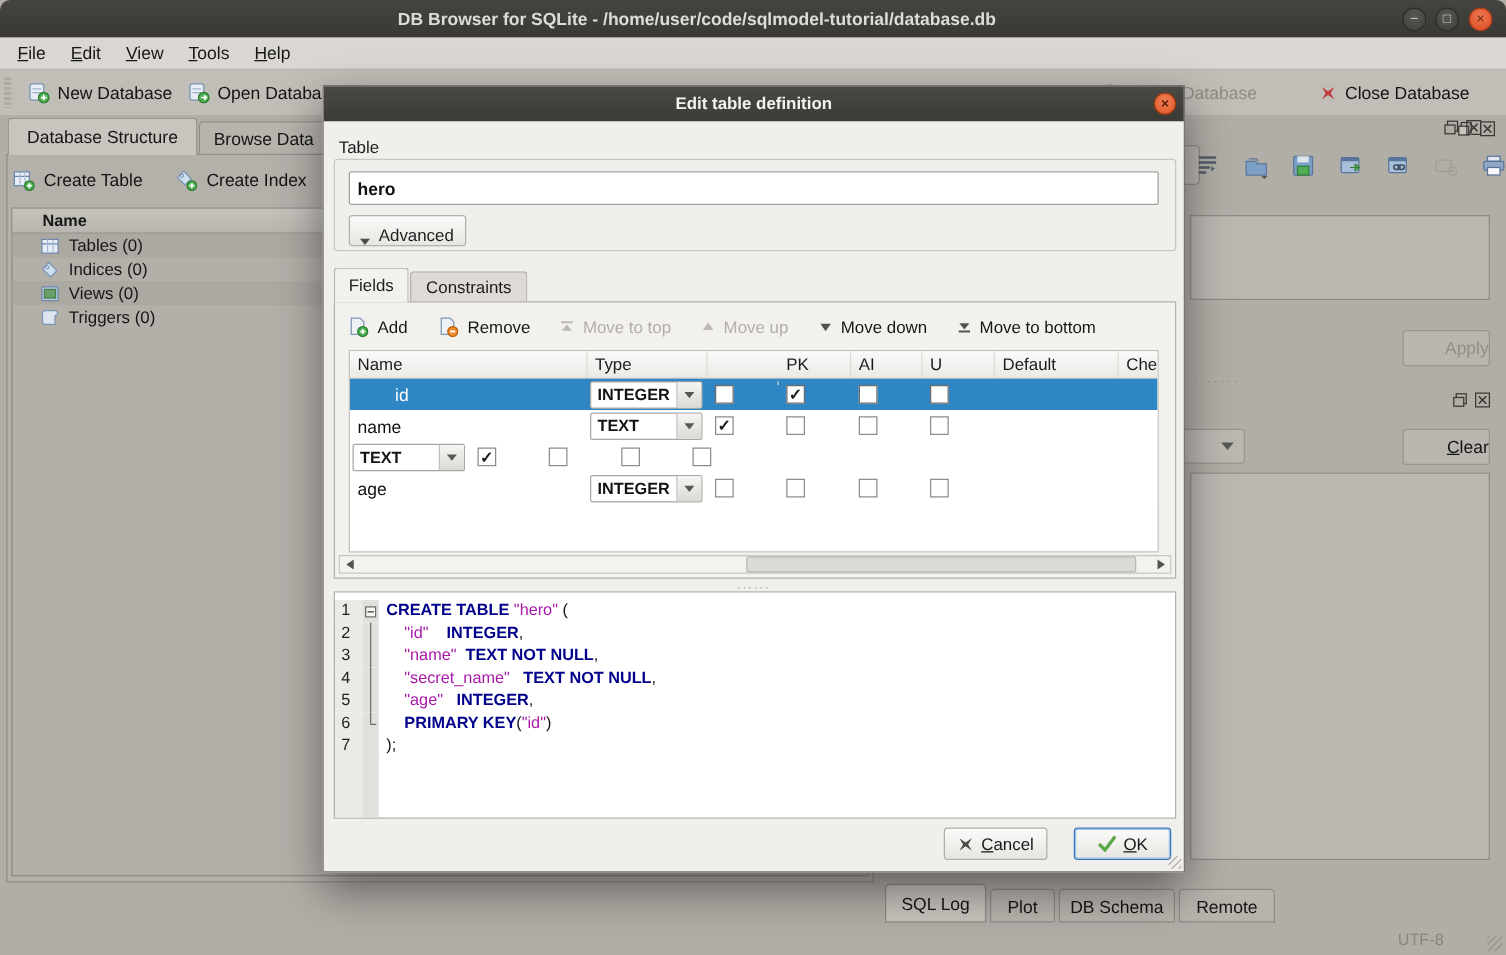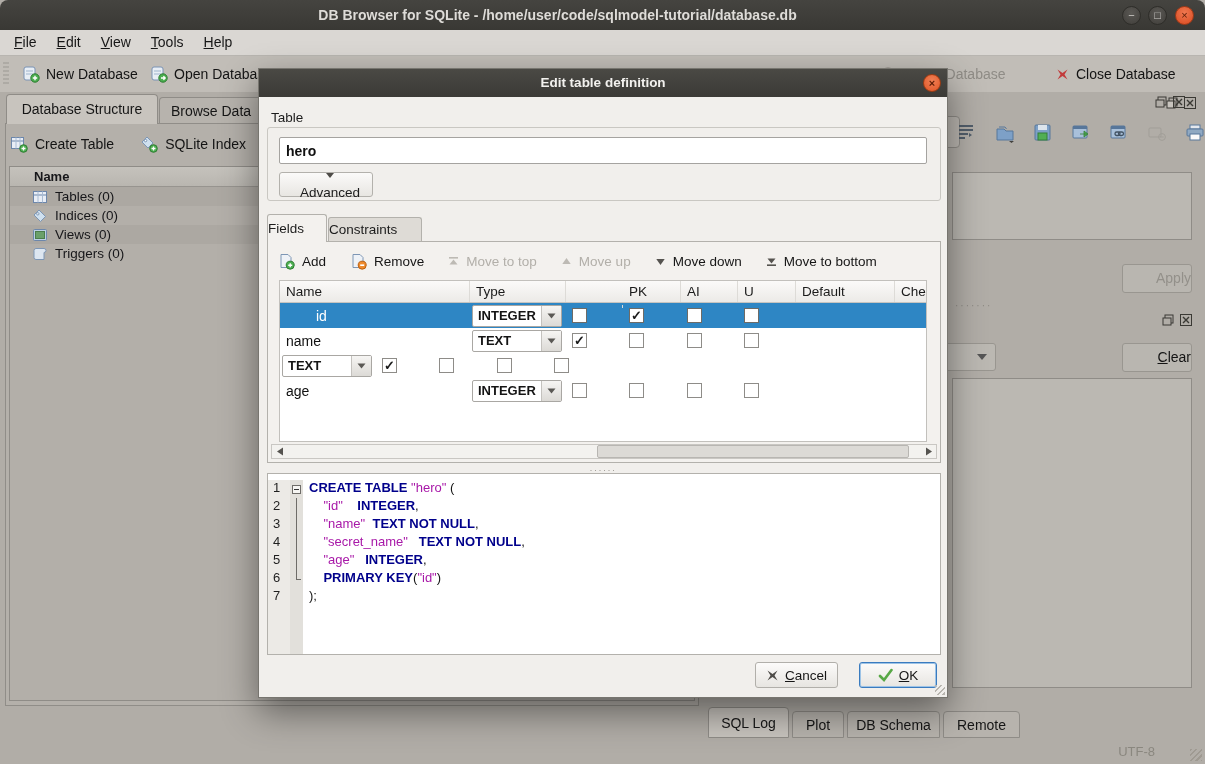--- a/index.html
+++ b/index.html
@@ -83,26 +83,26 @@
   .dlg-close { position:absolute; right:6px; top:5px; width:18px; height:18px; border-radius:50%;
     background:radial-gradient(circle at 50% 35%, #f08055, #e05526); border:1px solid #9c3b13;
     color:#5d1d07; font-size:11px; font-weight:bold; text-align:center; line-height:16px; }
   .dlg-label { position:absolute; font-size:13.5px; color:#1c1c1c; }
   .groupbox { position:absolute; left:8px; top:58px; width:674px; height:74px; border:1px solid #c9c7c2; border-radius:3px; }
   .txt-input { position:absolute; left:11px; top:9px; width:648px; height:27px; background:#fff;
     border:1px solid #a5a3a0; border-radius:2px; font-size:14px; font-weight:bold; color:#101010;
     padding:4px 6px; outline:none; }
   .adv-btn { position:absolute; left:11px; top:44px; width:94px; height:25px;
     background:linear-gradient(#fbfaf9,#e8e6e2); border:1px solid #b3b1ac; border-radius:3px;
-    font-size:13.5px; color:#1c1c1c; display:flex; align-items:center; gap:7px; padding-left:8px;flex-direction:column; }
+    font-size:13.5px; color:#1c1c1c; display:flex; align-items:flex-end; gap:7px; padding-left:8px; }
   .tri-down-sm { width:0; height:0; border-left:4.5px solid transparent; border-right:4.5px solid transparent; border-top:5.5px solid #4e4c48; }
 
   .dlg-tabbar { position:absolute; left:8px; top:145px; height:28px; }
   .dlg-tab { position:absolute; bottom:0; border:1px solid #b3b1ac; border-bottom:none;
-    border-radius:3px 3px 0 0; font-size:13.5px; color:#1c1c1c; text-align:left; }
+    border-radius:3px 3px 0 0; font-size:13.5px; color:#1c1c1c; text-align:center; }
   .dlg-tab.active { background:#f3f1ee; height:28px; line-height:27px; z-index:3; }
   .dlg-tab.inactive { background:#dedbd6; height:25px; line-height:24px; }
 
   .fields-frame { position:absolute; left:8px; top:172px; width:674px; height:222px;
     border:1px solid #b3b1ac; background:#f3f1ee; z-index:2; }
   .fld-actions { position:absolute; left:10px; top:7px; height:24px; display:flex; gap:24px; align-items:center; }
   .fld-act { display:flex; align-items:center; gap:7px; font-size:13.5px; color:#161616; white-space:nowrap; }
   .fld-act.disabled { color:#b2afa9; }
 
   .grid { position:absolute; left:11px; top:38px; width:648px; height:162px; background:#fff;
@@ -260,21 +260,21 @@
       </div>
       <div class="dock-tb-btn">
         <span>
           <svg width="18" height="18" viewBox="0 0 18 18">
               <path d="M2 7 L7 2 L13 8 L8 13 Z" fill="#cfe0ef" stroke="#7d96b5"></path>
               <circle cx="5.6" cy="5.6" r="1.2" fill="#fff" stroke="#7d96b5"></circle>
               <circle cx="13.5" cy="13.5" r="3.8" fill="#4caf50" stroke="#2e7d32"></circle>
               <path d="M13.5 11.5v4M11.5 13.5h4" stroke="#fff" stroke-width="1.3"></path>
             </svg>
         </span>
-        <span>SQLite Index</span>
+        <span>Create Index</span>
       </div>
     </div>
     <div class="tree">
       <div class="tree-header">Name</div>
       <div id="tree-rows">
           <div class="tree-row alt">
             <span class="tree-icon">
               <svg width="16" height="16" viewBox="0 0 16 16">
                 <rect x="1.5" y="2.5" width="13" height="11" fill="#e9eef6" stroke="#6d87ab"></rect>
                 <line x1="1.5" y1="6" x2="14.5" y2="6" stroke="#6d87ab"></line>

